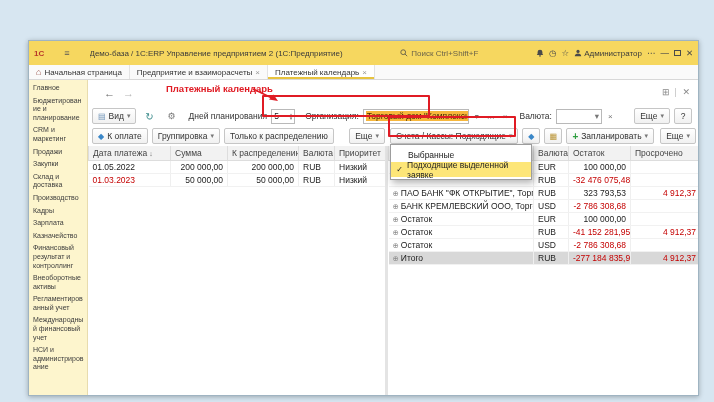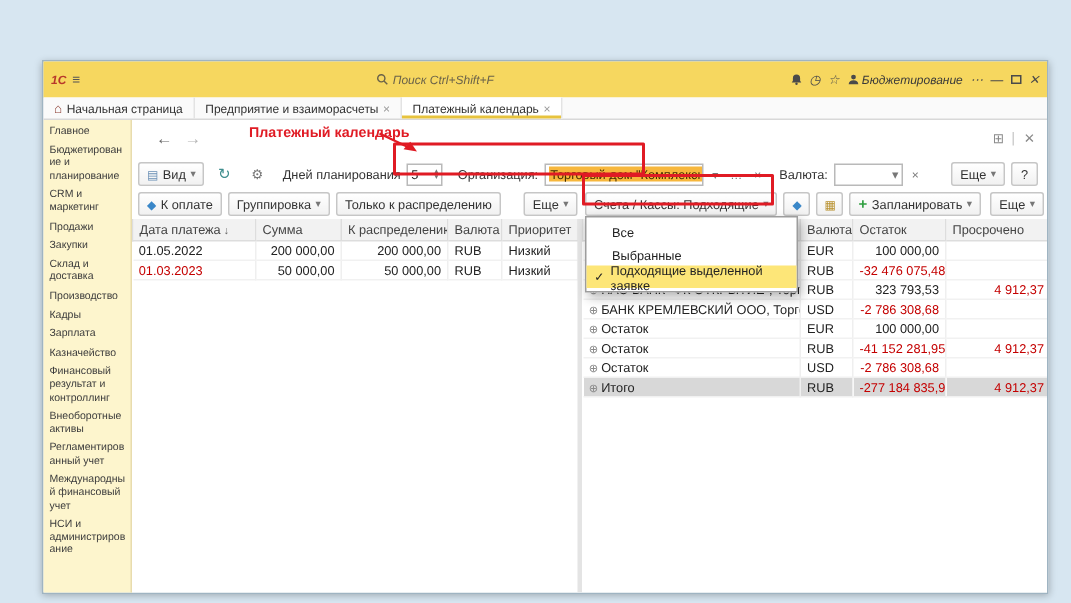--- a/index.html
+++ b/index.html
@@ -7,21 +7,21 @@
   body { font-family:"Liberation Sans", sans-serif; color:#222; }
 
   .desktop { position:relative; width:714px; height:402px; background:#d7e6f1; overflow:hidden; }
 
   .window { position:absolute; left:28px; top:40px; width:671px; height:356px;
             background:#fff; border:1px solid #9fb4c2; box-shadow:0 1px 5px rgba(0,0,0,.28);
             display:flex; flex-direction:column; }
 
   
   .titlebar { height:16px; flex:0 0 16px; background:var(--titlebar_bg,#f6d75f);
-              display:flex; align-items:center; gap:4px; padding:12px 5px; font-size:8px; color:#3a3a3a;font-style:italic; }
+              display:flex; align-items:center; gap:20px; padding:12px 5px; font-size:8px; color:#3a3a3a; }
   .tb-logo { font-weight:bold; color:#b8372a; font-size:8px; }
   .tb-menu { font-size:9px; color:#555; }
   .tb-title { white-space:nowrap; overflow:hidden; }
   .tb-search { margin-left:auto; margin-right:auto; display:flex; align-items:center; gap:3px; color:#6b6349; }
   .tb-right { display:flex; align-items:center; gap:5px; }
   .tb-ic { color:#4a4a4a; font-size:8.5px; line-height:1; }
   .tb-user { display:flex; align-items:center; gap:2px; }
   .tb-max { width:7px; height:6px; border:1px solid #4a4a4a; display:inline-block; }
 
   
@@ -111,40 +111,41 @@
 </style>
 </head>
 <body>
 
 <div class="desktop">
   <div class="window">
 
     <div class="titlebar">
       <span class="tb-logo">1С</span>
       <span class="tb-menu">≡</span>
+      <span class="tb-title">Демо-база / 1С:ERP Управление предприятием 2  (1С:Предприятие)</span>
       <span class="tb-search">
         <svg class="mini-ic" width="8" height="8" viewBox="0 0 10 10">
             <circle cx="4" cy="4" r="3" fill="none" stroke="#6b6349" stroke-width="1.2"></circle>
             <line x1="6.2" y1="6.2" x2="9" y2="9" stroke="#6b6349" stroke-width="1.2"></line>
           </svg>
         <span>Поиск Ctrl+Shift+F</span>
       </span>
       <span class="tb-right">
         <svg class="mini-ic" width="8" height="8" viewBox="0 0 10 10">
             <path d="M5 0.8a3 3 0 0 0-3 3v2.2L1 7.4h8L8 6V3.8a3 3 0 0 0-3-3z" fill="#4a4a4a"></path>
             <circle cx="5" cy="8.6" r="1" fill="#4a4a4a"></circle>
           </svg>
         <span class="tb-ic">◷</span>
         <span class="tb-ic">☆</span>
         <span class="tb-user">
           <svg class="mini-ic" width="8" height="8" viewBox="0 0 10 10">
               <circle cx="5" cy="3" r="2" fill="#4a4a4a"></circle>
               <path d="M1 9c0-2.2 1.8-3.4 4-3.4S9 6.8 9 9z" fill="#4a4a4a"></path>
             </svg>
-          <span>Бюджетирование</span>
+          <span>Администратор</span>
         </span>
         <span class="tb-ic">⋯</span>
         <span class="tb-ic">—</span>
         <span class="tb-max"></span>
         <span class="tb-ic">✕</span>
       </span>
     </div>
 
     <div class="tabbar">
       <div class="tab">
@@ -381,24 +382,20 @@
                   <td class="num neg">4 912,37</td>
                 </tr>
               </tbody>
             </table>
           </div>
         </div>
 
         <div class="menu">
           <div class="menu-item">
             <span class="chk"></span>
-            <span>Все</span>
-          </div>
-          <div class="menu-item">
-            <span class="chk"></span>
             <span>Выбранные</span>
           </div>
           <div class="menu-item selected">
             <span class="chk">✓</span>
             <span>Подходящие выделенной заявке</span>
           </div>
         </div>
 
       </div>
     </div>

